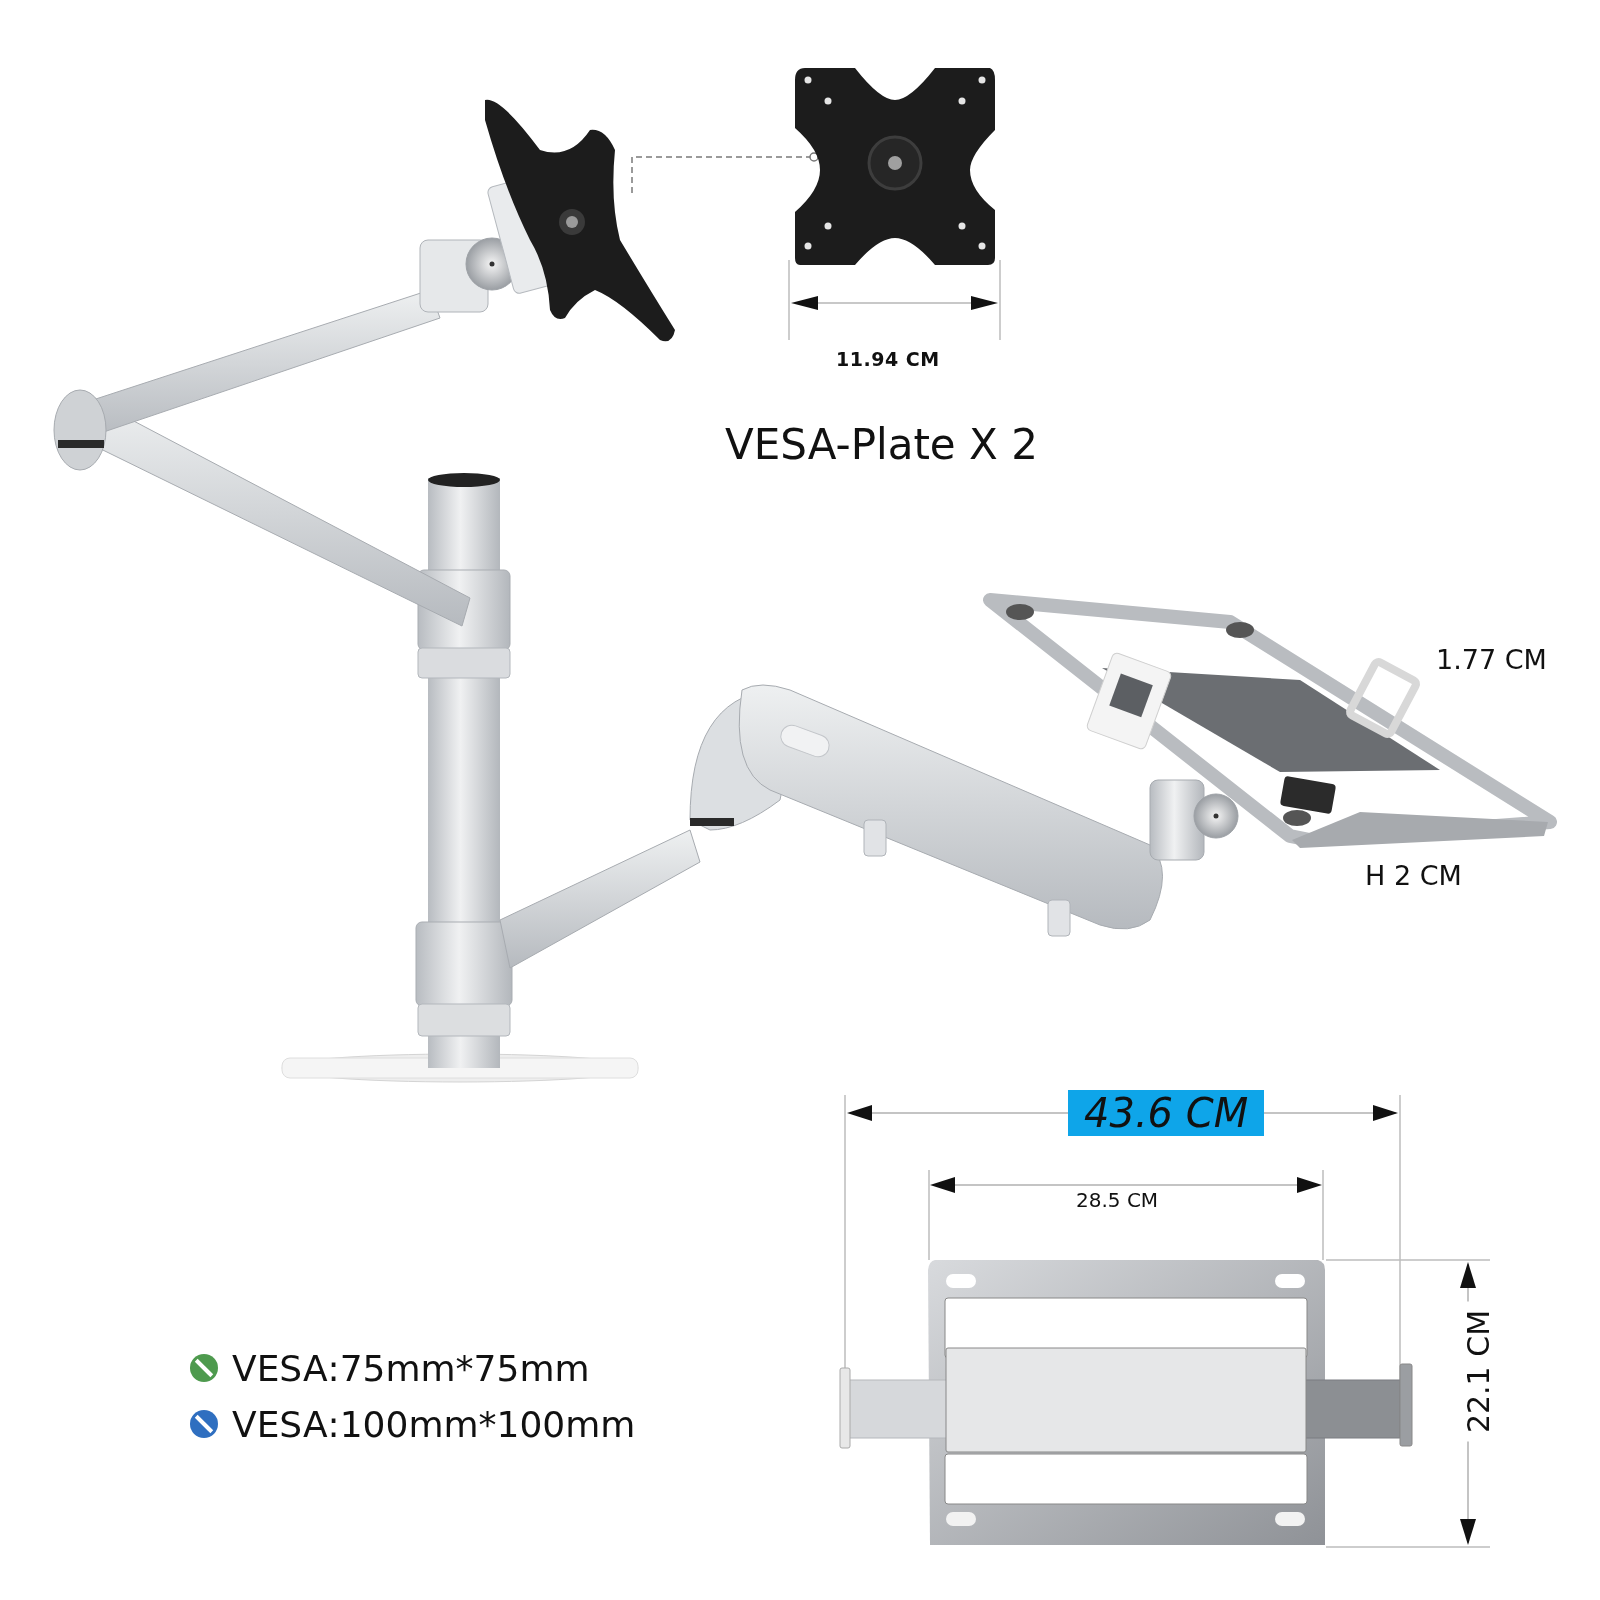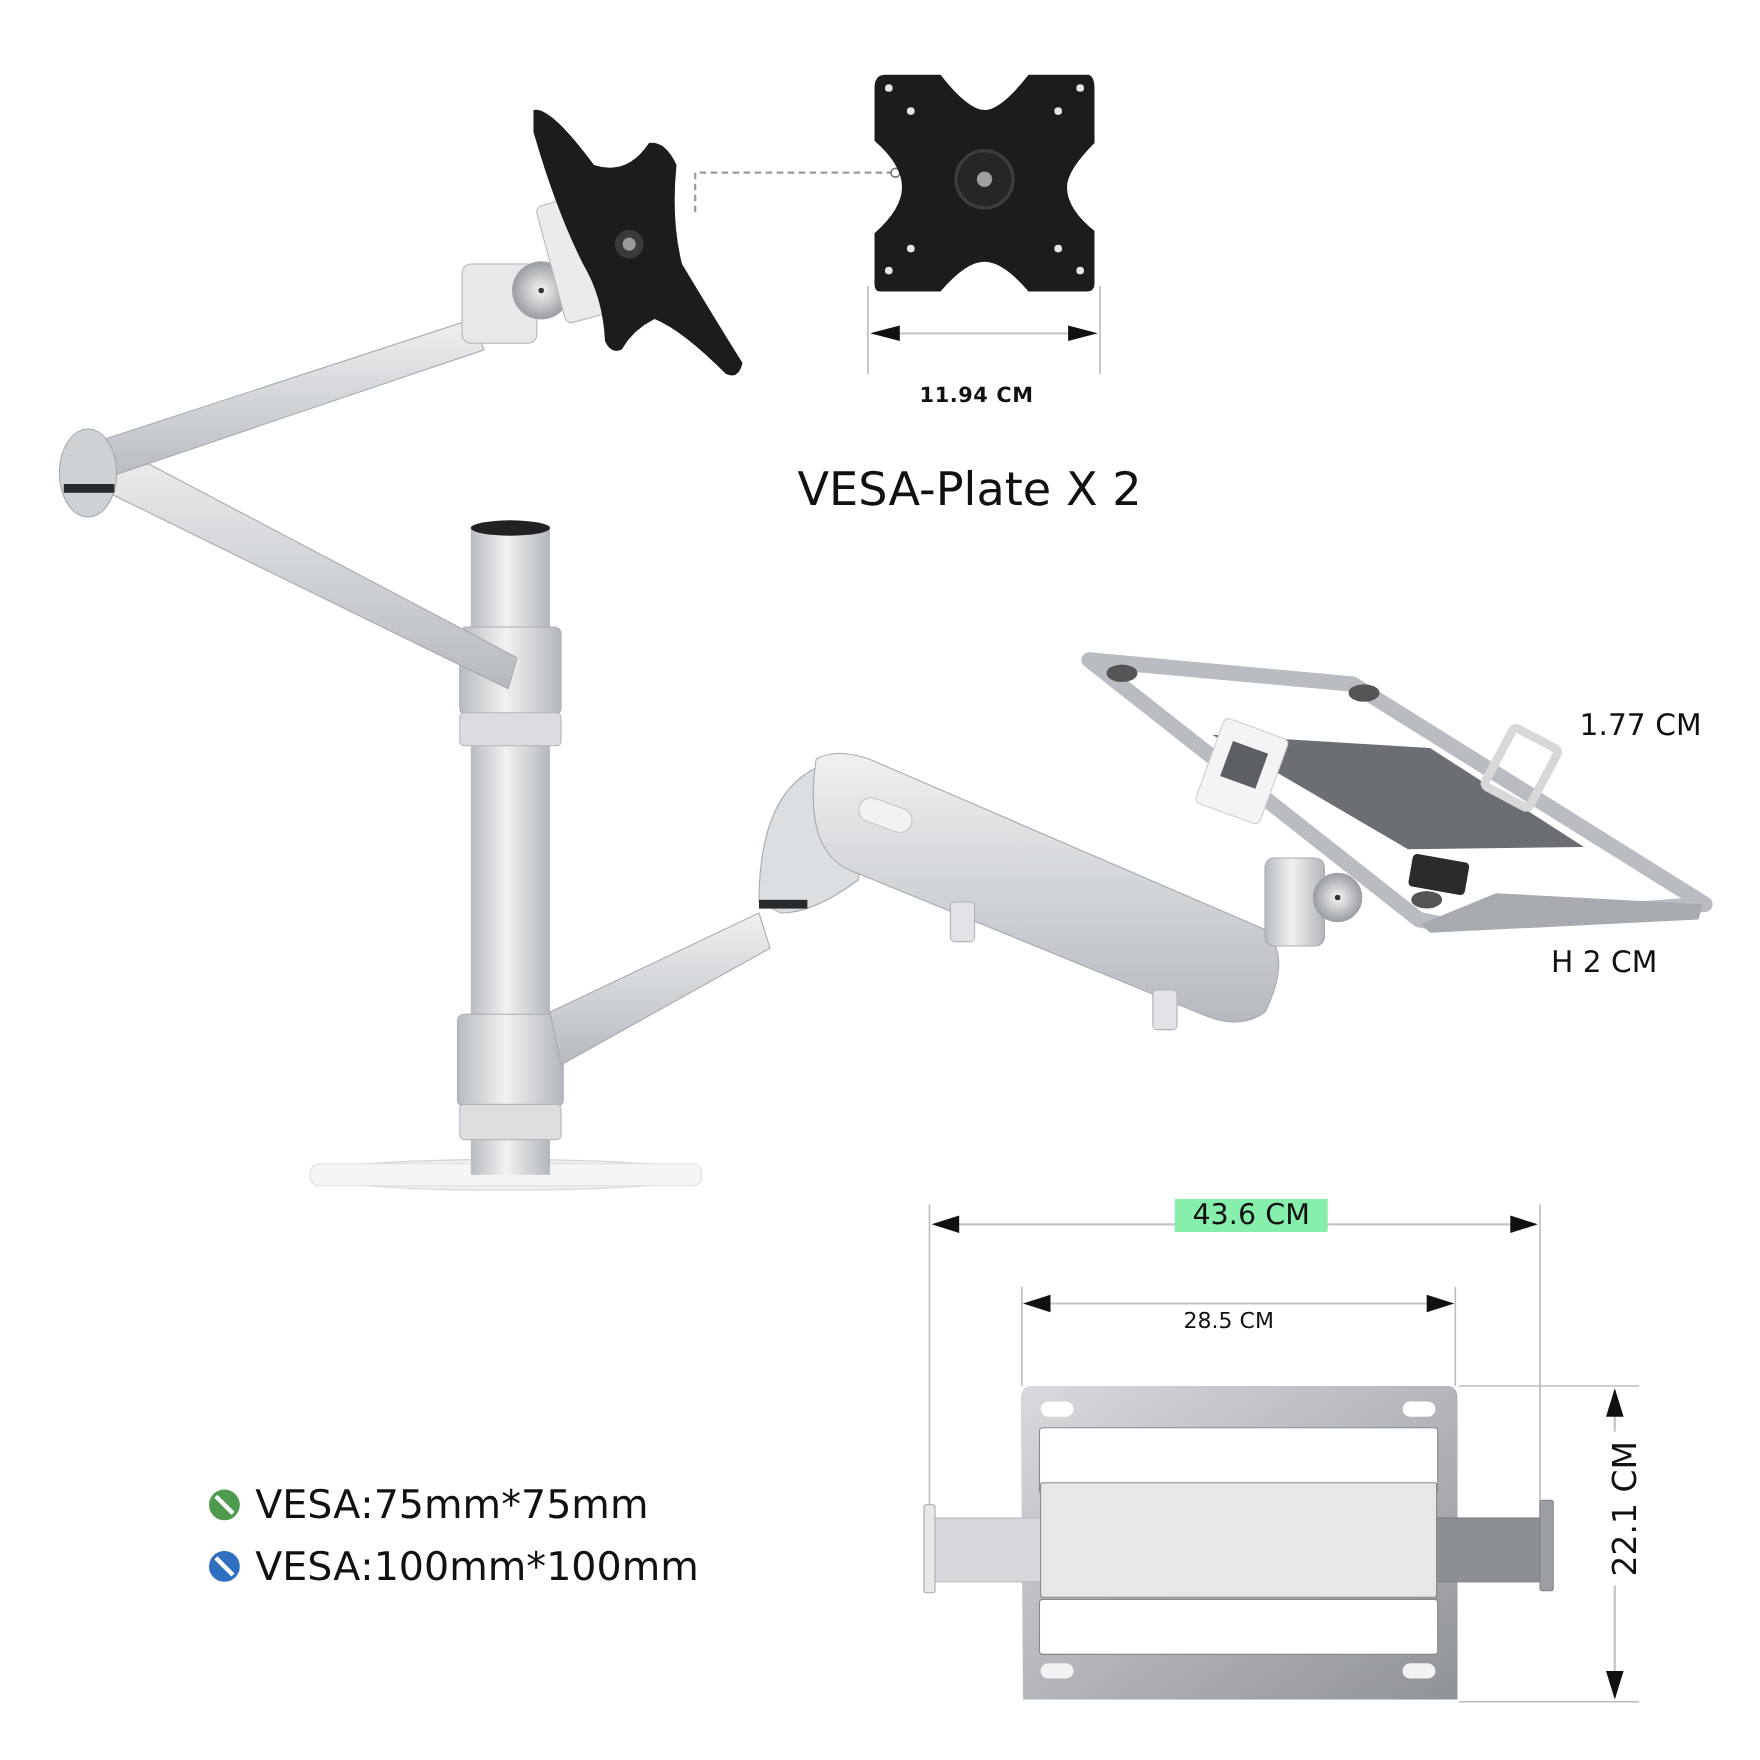--- a/index.html
+++ b/index.html
@@ -3,22 +3,22 @@
 <meta charset="utf-8">
 <style>
   html, body { margin: 0; padding: 0; background: #ffffff; }
   body { width: 1600px; height: 1600px; position: relative; overflow: hidden; font-family: "DejaVu Sans", sans-serif; color: #111; }
   .abs { position: absolute; }
   svg.scene { position: absolute; left: 0; top: 0; }
   .lbl { position: absolute; white-space: nowrap; color: #111; }
   .plate-dim { left: 836px; top: 348px; font-size: 19px; font-weight: bold; letter-spacing: 0.5px; }
   .title { left: 725px; top: 420px; font-size: 42px; font-weight: normal; }
   .dim-177 { left: 1436px; top: 644px; font-size: 27px; }
-  .dim-h2 { left: 1410px; top: 860px; font-size: 27px; }
-  .dim-436 { left: 1068px; top: 1090px; font-size: 26px; background: #86efac; padding: 0 16px; }
+  .dim-h2 { left: 1365px; top: 860px; font-size: 27px; }
+  .dim-436 { left: 1068px; top: 1090px; font-size: 40px; background: #0ea5e9; padding: 0 16px; font-style: italic; }
   .dim-285 { left: 1072px; top: 1163px; font-size: 20px; background: #fff; padding: 0 4px; margin-top: 25px; }
   .dim-221 { left: 1478px; top: 1372px; font-size: 30px; transform: rotate(-90deg); transform-origin: center; width: 140px; text-align: center; margin-left: -70px; margin-top: -18px; background: #fff; }
   .legend { left: 190px; top: 1340px; }
   .legend-row { display: flex; align-items: center; height: 56px; }
   .legend-dot { width: 28px; height: 28px; border-radius: 50%; position: relative; margin-right: 14px; }
   .legend-dot::after { content: ""; position: absolute; left: 3px; top: 12px; width: 22px; height: 4px; background: #fff; transform: rotate(45deg); }
   .legend-key { font-size: 36px; font-weight: normal; }
   .legend-val { font-size: 36px; }
 </style>
 </head>

